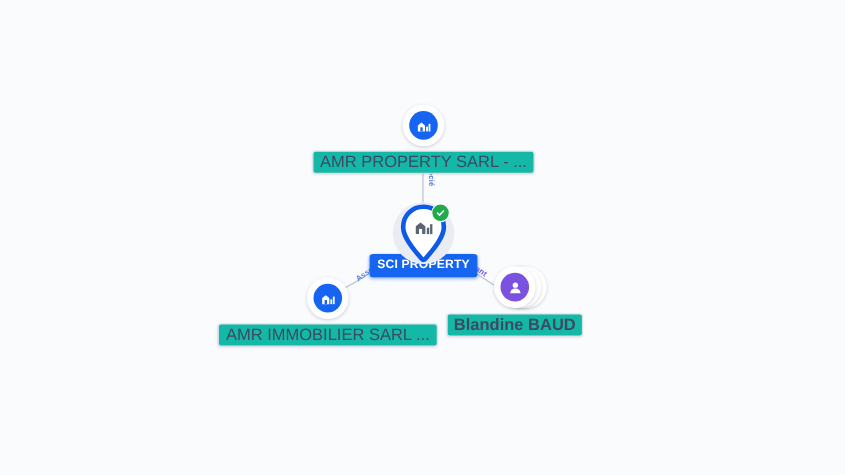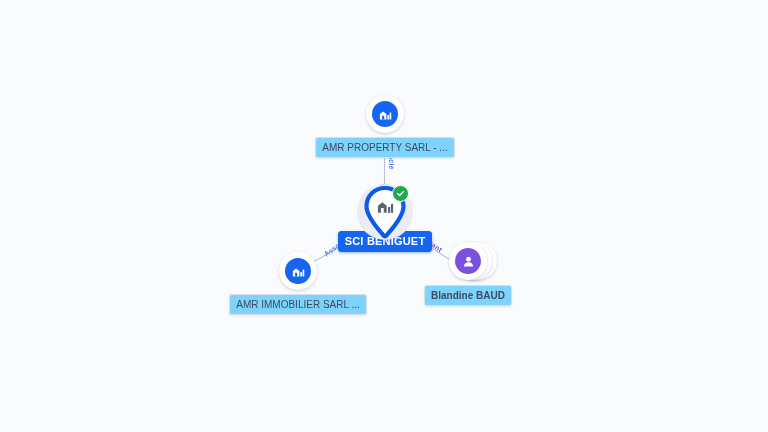--- a/index.html
+++ b/index.html
@@ -102,25 +102,25 @@
     border: 1.5px solid #ffffff;
     display: flex;
     align-items: center;
     justify-content: center;
     z-index: 4;
   }
 
   
   .node-label {
     margin-top: 4px;
-    background: #7dd3fc;
+    background: #14b8a6;
     border: 1px solid #d9dee8;
     border-radius: 3px;
     color: #3c4a63;
-    font-size: 10px;
+    font-size: 15px;
     line-height: 13px;
     padding: 3px 6px;
     white-space: nowrap;
     box-shadow: 0 1px 2px rgba(30, 45, 80, .10);
   }
   .node-label.primary {
     background: #1565f0;
     border-color: #1565f0;
     color: #ffffff;
     font-weight: bold;
@@ -200,21 +200,21 @@
             <rect x="18.9" y="8.6" width="2.7" height="11.4" fill="#5a6474"></rect>
           </svg>
         </div>
         <div class="pin-badge">
           <svg width="9" height="9" viewBox="0 0 24 24" aria-hidden="true">
             <path d="M4.5 12.5 L9.5 17.5 L19.5 7" stroke="#ffffff" stroke-width="3.6" fill="none" stroke-linecap="round" stroke-linejoin="round"></path>
           </svg>
         </div>
       </div>
     </div>
-    <div class="node-label primary" style="margin-top: -8px;">SCI BENIGUET</div>
+    <div class="node-label primary" style="margin-top: -8px;">SCI PROPERTY</div>
   </div>
 
   <div class="node" style="left: 298px; top: 252px;">
     <div class="node-icon-wrap">
       <div class="disc-shell">
         <div class="disc company">
           <svg width="15" height="15" viewBox="0 0 24 24" aria-hidden="true">
             <path d="M3 20 V11.2 L8.2 7 L13.4 11.2 V20 Z" fill="#ffffff"></path>
             <rect x="6.6" y="14" width="3.4" height="6" fill="#1565f0"></rect>
             <rect x="15" y="13" width="2.6" height="7" fill="#ffffff"></rect>

